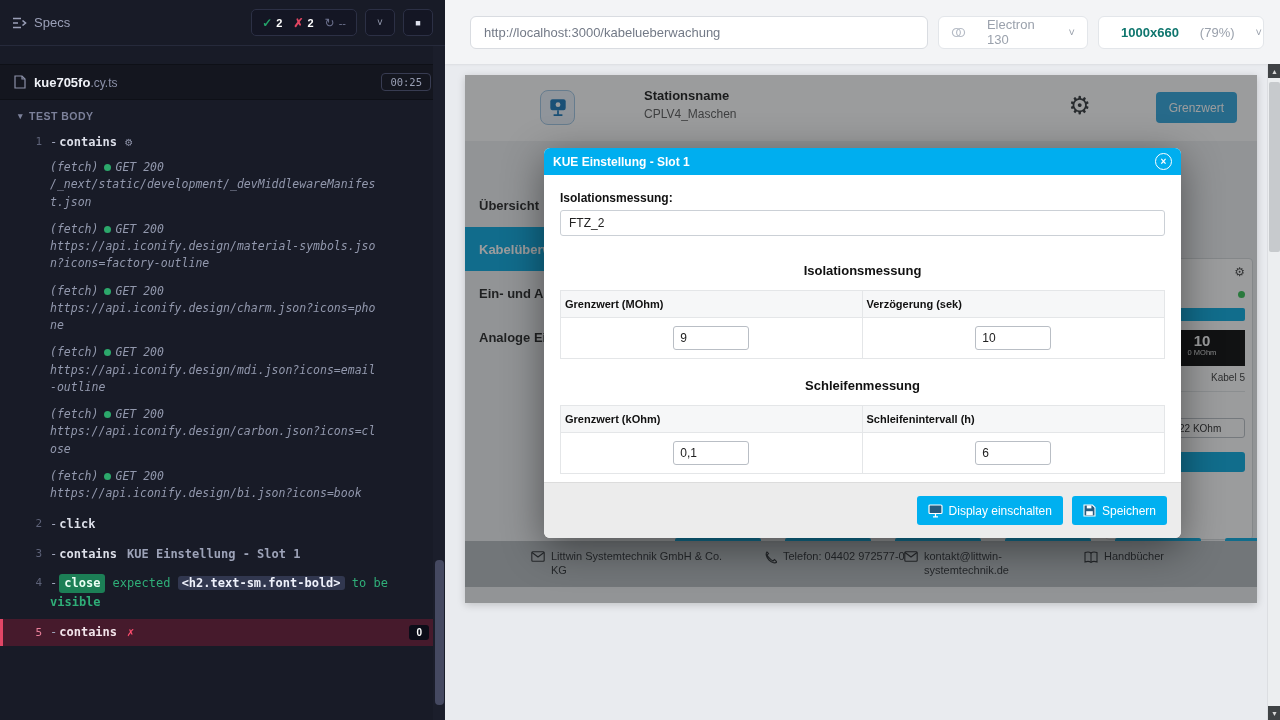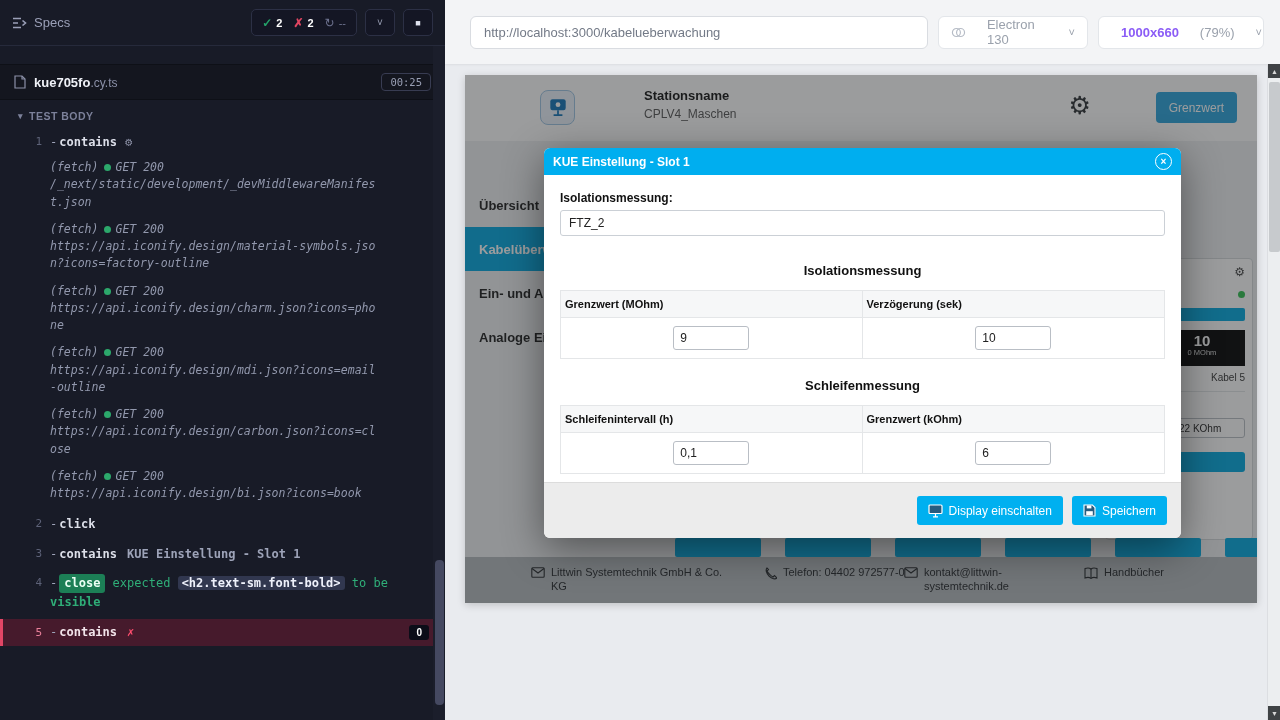--- a/index.html
+++ b/index.html
@@ -54,21 +54,21 @@
   .rep-scrollzone { position:absolute; right:0; top:46px; bottom:0; width:12px; background:#1b1e2b; }
   .rep-thumb { position:absolute; right:1px; top:514px; width:9px; height:145px; background:#454961; border-radius:4px; }
 
   
   .rightcol { flex:1; display:flex; flex-direction:column; height:720px; position:relative; }
   .chrome-bar { height:64px; background:#f3f4f6; display:flex; align-items:center; padding:0 16px 0 25px; gap:10px; flex:none; box-shadow:0 1px 2px rgba(0,0,0,.06); z-index:2; }
   .url-input { width:458px; height:33px; border:1px solid #d9dce1; border-radius:6px; background:#fff; color:#737a87; font-size:13px; padding:8px 13px; outline:none; font-family:"Liberation Sans", sans-serif; }
   .chrome-select { height:33px; background:#fff; border:1px solid #e3e6ea; border-radius:6px; display:flex; align-items:center; gap:21px; padding:0 12px; cursor:pointer; }
   .browser-select { width:150px; justify-content:center; color:#9aa1ac; font-size:13px; }
   .viewport-select { width:166px; justify-content:center; font-size:13px; }
-  .vp-size { color:#8b5cf6; font-weight:bold; }
+  .vp-size { color:#0f766e; font-weight:bold; }
   .vp-zoom { color:#9aa1ac; }
   .chev { color:#9aa1ac; font-size:11px; }
 
   .aut-area { flex:1; position:relative; background:#e9ebef; overflow:hidden; }
 
   
   .pg-scroll { position:absolute; right:0; top:0; bottom:0; width:13px; background:#eceef0; border-left:1px solid #dcdee2; z-index:20; }
   .pg-btn { position:absolute; left:0; width:13px; height:14px; background:#3f4245; color:#d8d8d8; font-size:7px; display:flex; align-items:center; justify-content:center; cursor:pointer; }
   .pg-btn.up { top:0; }
   .pg-btn.down { bottom:0; }
@@ -101,21 +101,21 @@
   .dc-lcd-v { font-size:15px; font-weight:bold; line-height:1; }
   .dc-lcd-u { font-size:7.5px; color:#ddd; }
   .dc-cable { font-size:10px; color:#333; text-align:right; margin-top:6px; }
   .dc-div { border-top:1px solid #e2e5e8; margin-top:8px; }
   .dc-read { margin-top:26px; margin-left:auto; width:72px; height:20px; border:1px solid #b9bec5; border-radius:3px; font-size:10px; color:#222; display:flex; align-items:center; padding-left:5px; background:#fff; }
   .dc-btn { margin-top:14px; width:100%; height:20px; background:#00a9e0; border-radius:3px; cursor:pointer; }
 
   .action-strip { position:absolute; left:210px; top:463px; width:582px; display:flex; gap:24px; overflow:hidden; }
   .strip-btn { flex:none; width:86px; height:19px; background:#00a9e0; border-radius:2px; cursor:pointer; }
 
-  .app-footer { position:absolute; left:0; right:0; bottom:0; height:46px; background:#b4b9bc; }
+  .app-footer { position:absolute; left:0; right:0; bottom:16px; height:46px; background:#b4b9bc; }
   .f-group { position:absolute; top:9px; display:flex; gap:6px; font-size:11px; color:#24282c; line-height:1.25; }
   .f-ic { flex:none; margin-top:1px; }
   .f-company { left:66px; width:192px; }
   .f-phone { left:299px; width:142px; }
   .f-email { left:439px; width:122px; }
   .f-manuals { left:619px; }
   .f-link { cursor:pointer; }
 
   .overlay { position:absolute; inset:0; background:rgba(38,40,42,0.46); z-index:5; }
 
@@ -387,22 +387,22 @@
                 </div>
               <div class="m-td">
                   <input value="10" style="">
                 </div>
             </div>
           </div>
 
           <div class="m-section m-section2">Schleifenmessung</div>
           <div class="m-table">
             <div class="m-thead">
+              <div class="m-th">Grenzwert (kOhm)</div>
               <div class="m-th">Schleifenintervall (h)</div>
-              <div class="m-th">Grenzwert (kOhm)</div>
             </div>
             <div class="m-trow">
               <div class="m-td">
                   <input value="0,1" style="">
                 </div>
               <div class="m-td">
                   <input value="6" style="">
                 </div>
             </div>
           </div>

